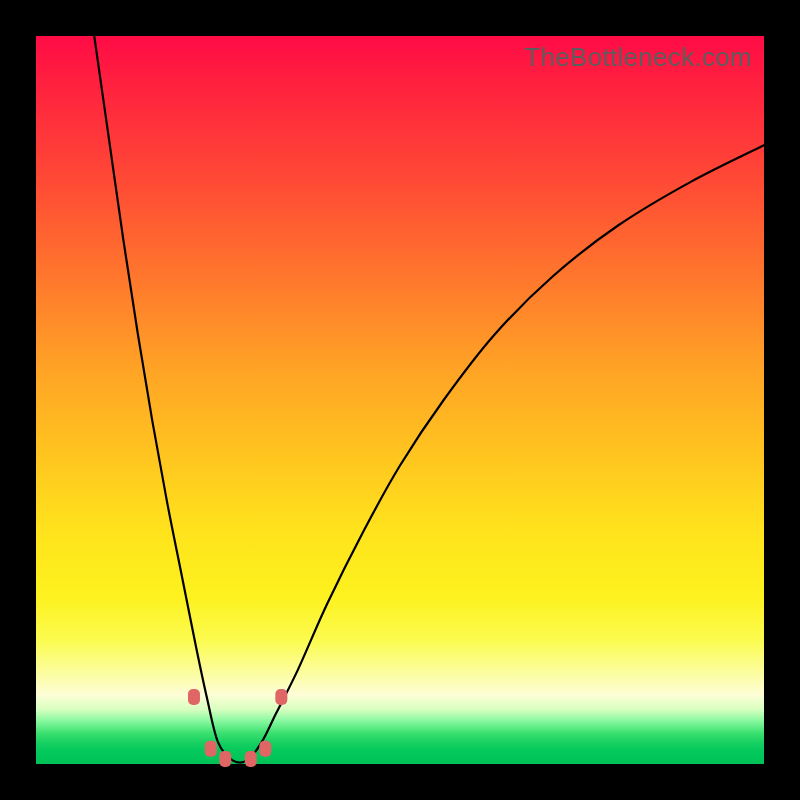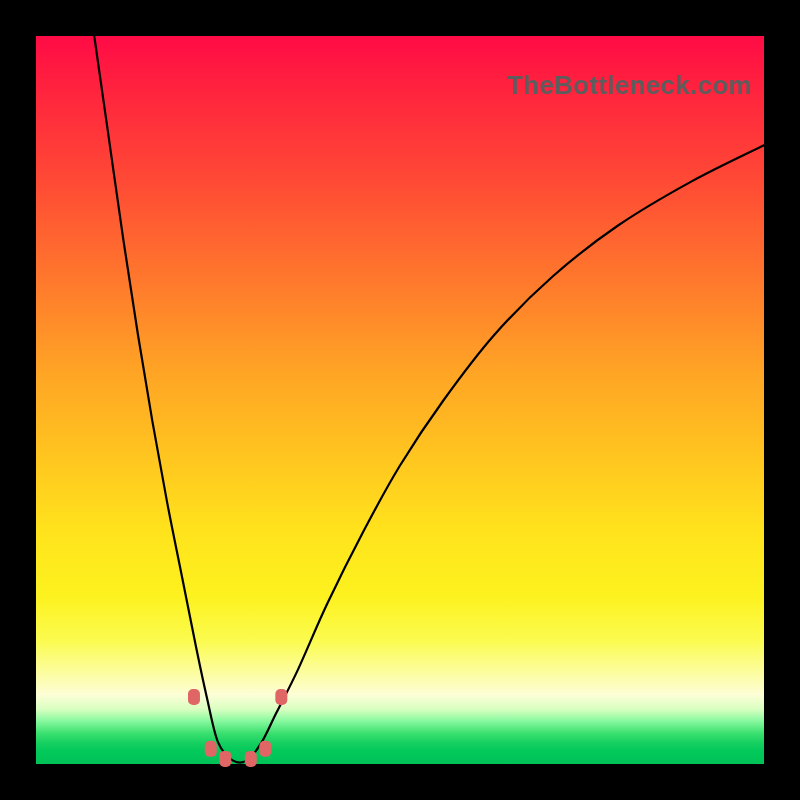--- a/index.html
+++ b/index.html
@@ -43,25 +43,24 @@
       #14cf60 97.2%,
       #03c95b 98.2%,
       #00c257 100%
     );
   }
   .watermark {
     position: absolute;
     top: 6px;
     right: 12px;
     font-size: 26px;
-    font-weight: 700;
+    font-weight: 400;
     color: #5d5d5d;
     letter-spacing: 0.3px;
     user-select: none;
-    margin-top: 28px;
   }
   svg.overlay {
     position: absolute;
     left: 0;
     top: 0;
     width: 728px;
     height: 728px;
     overflow: visible;
   }
   .curve {

